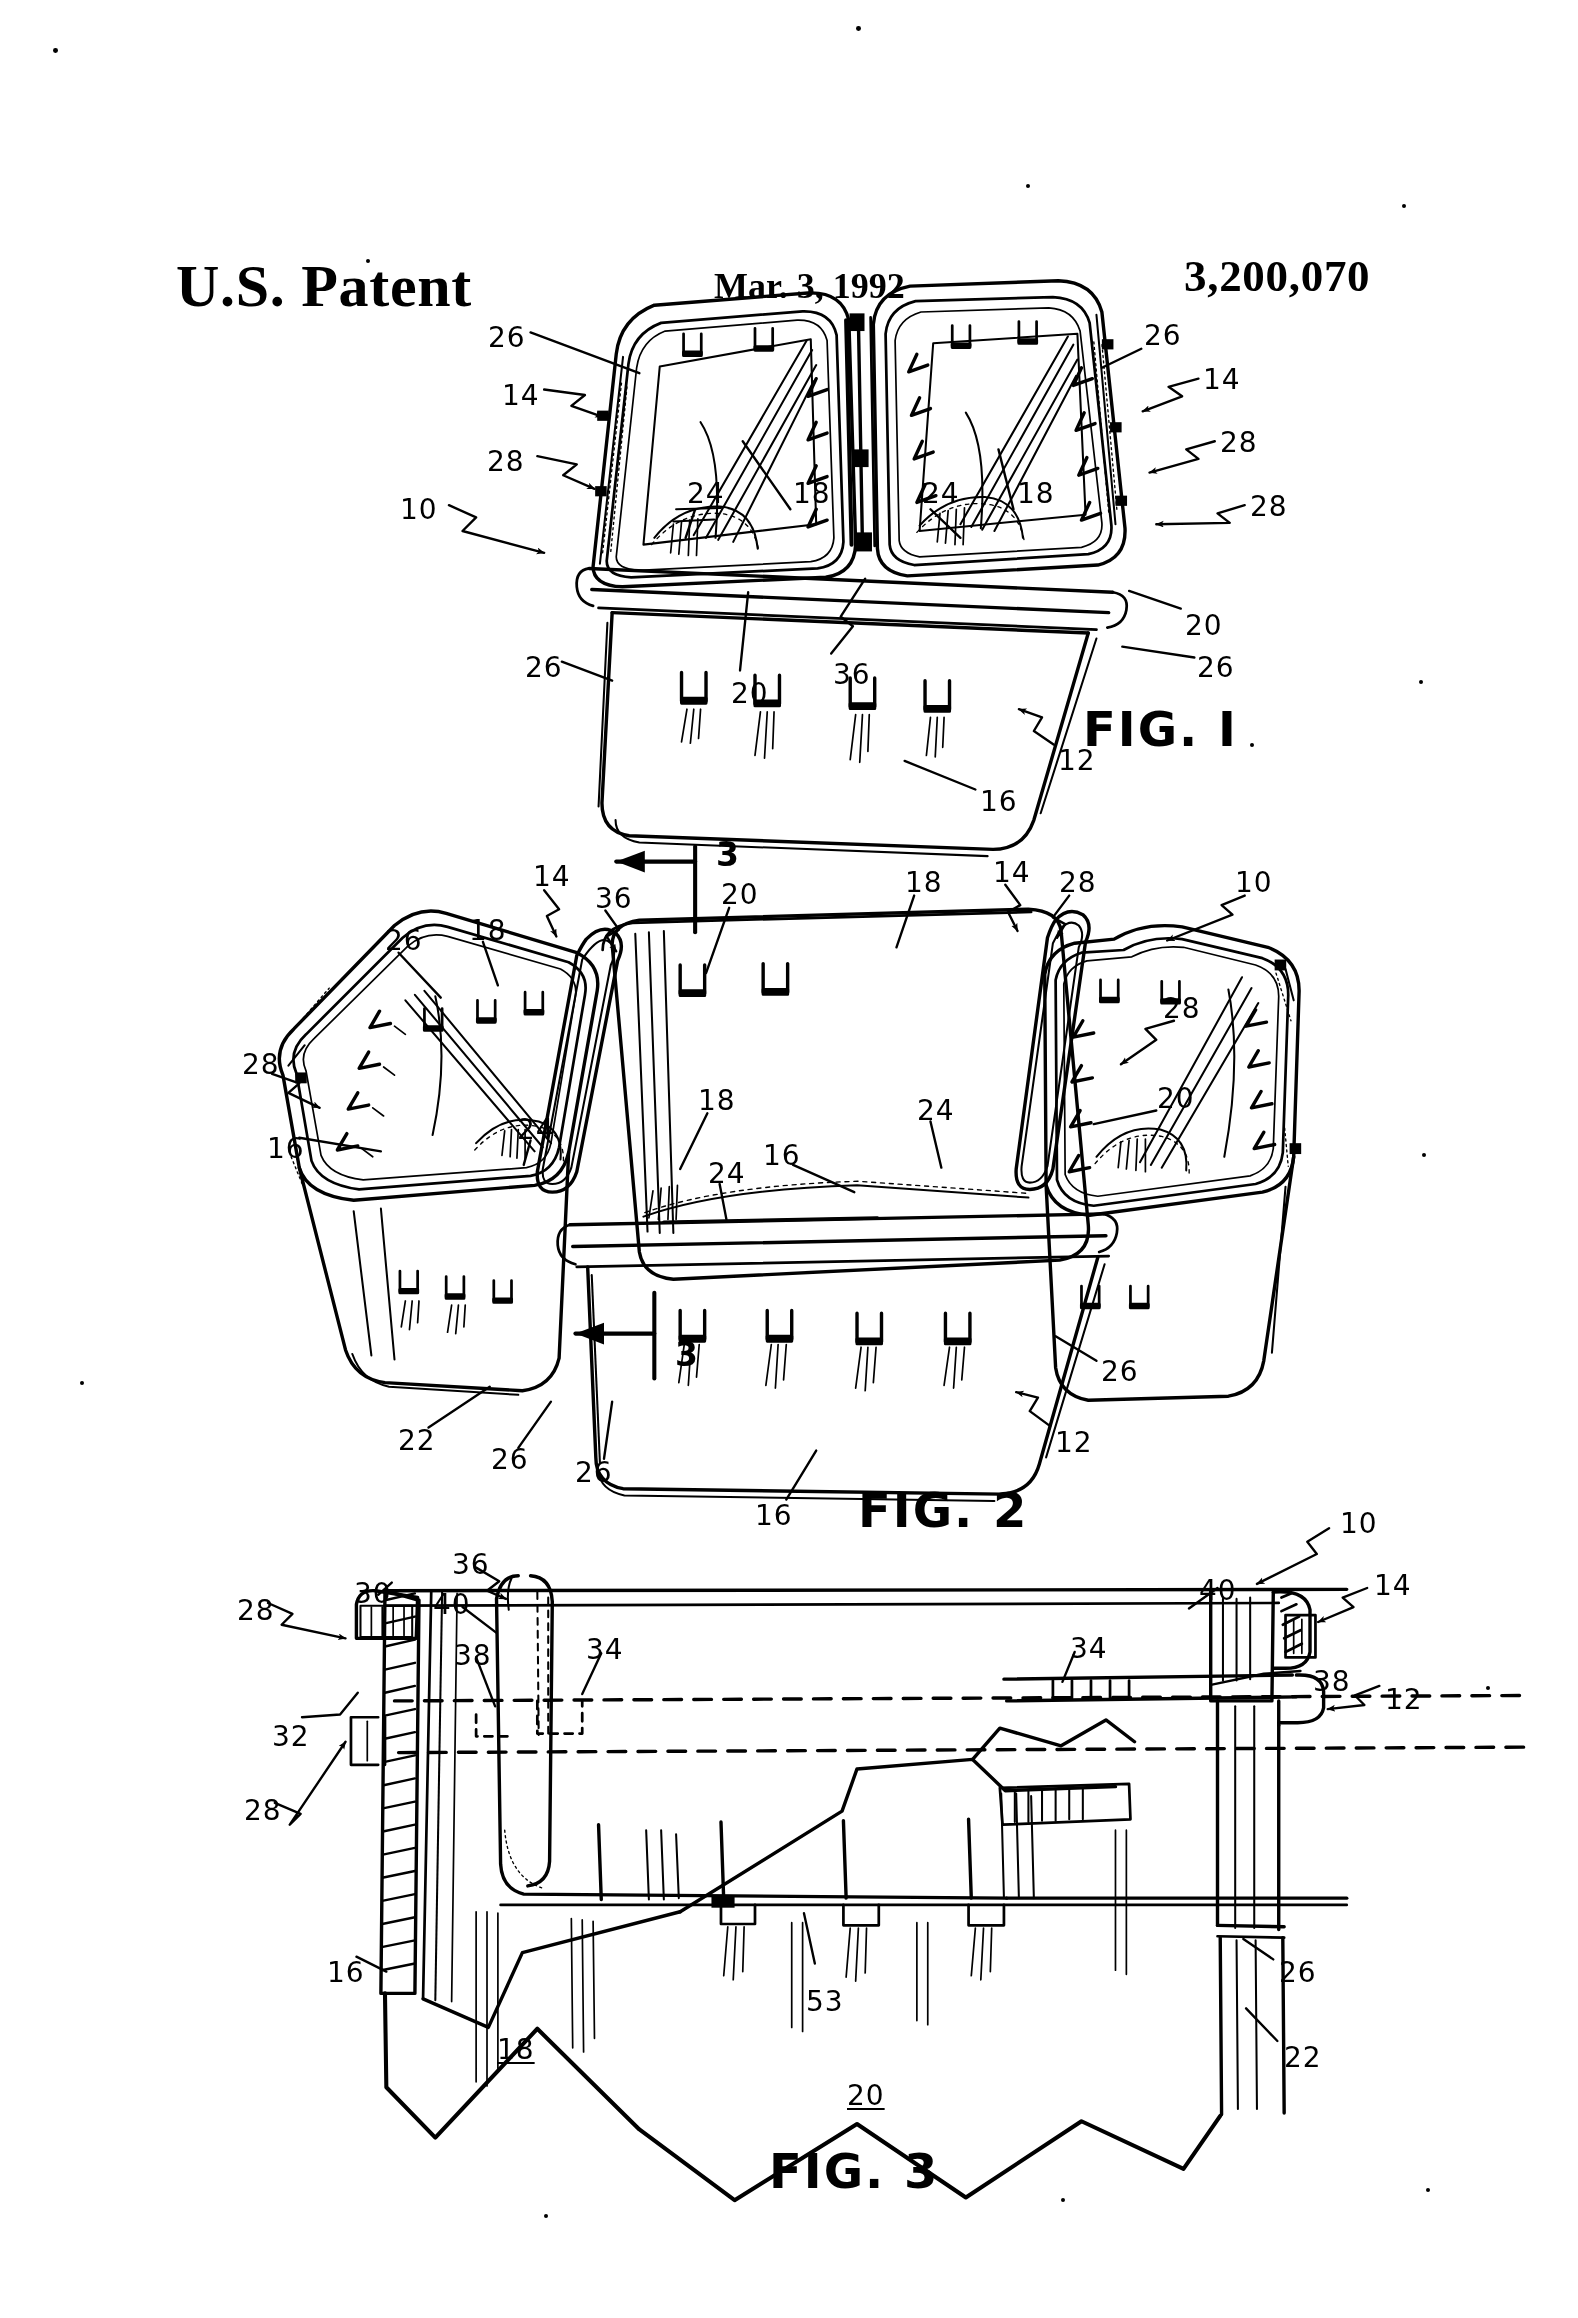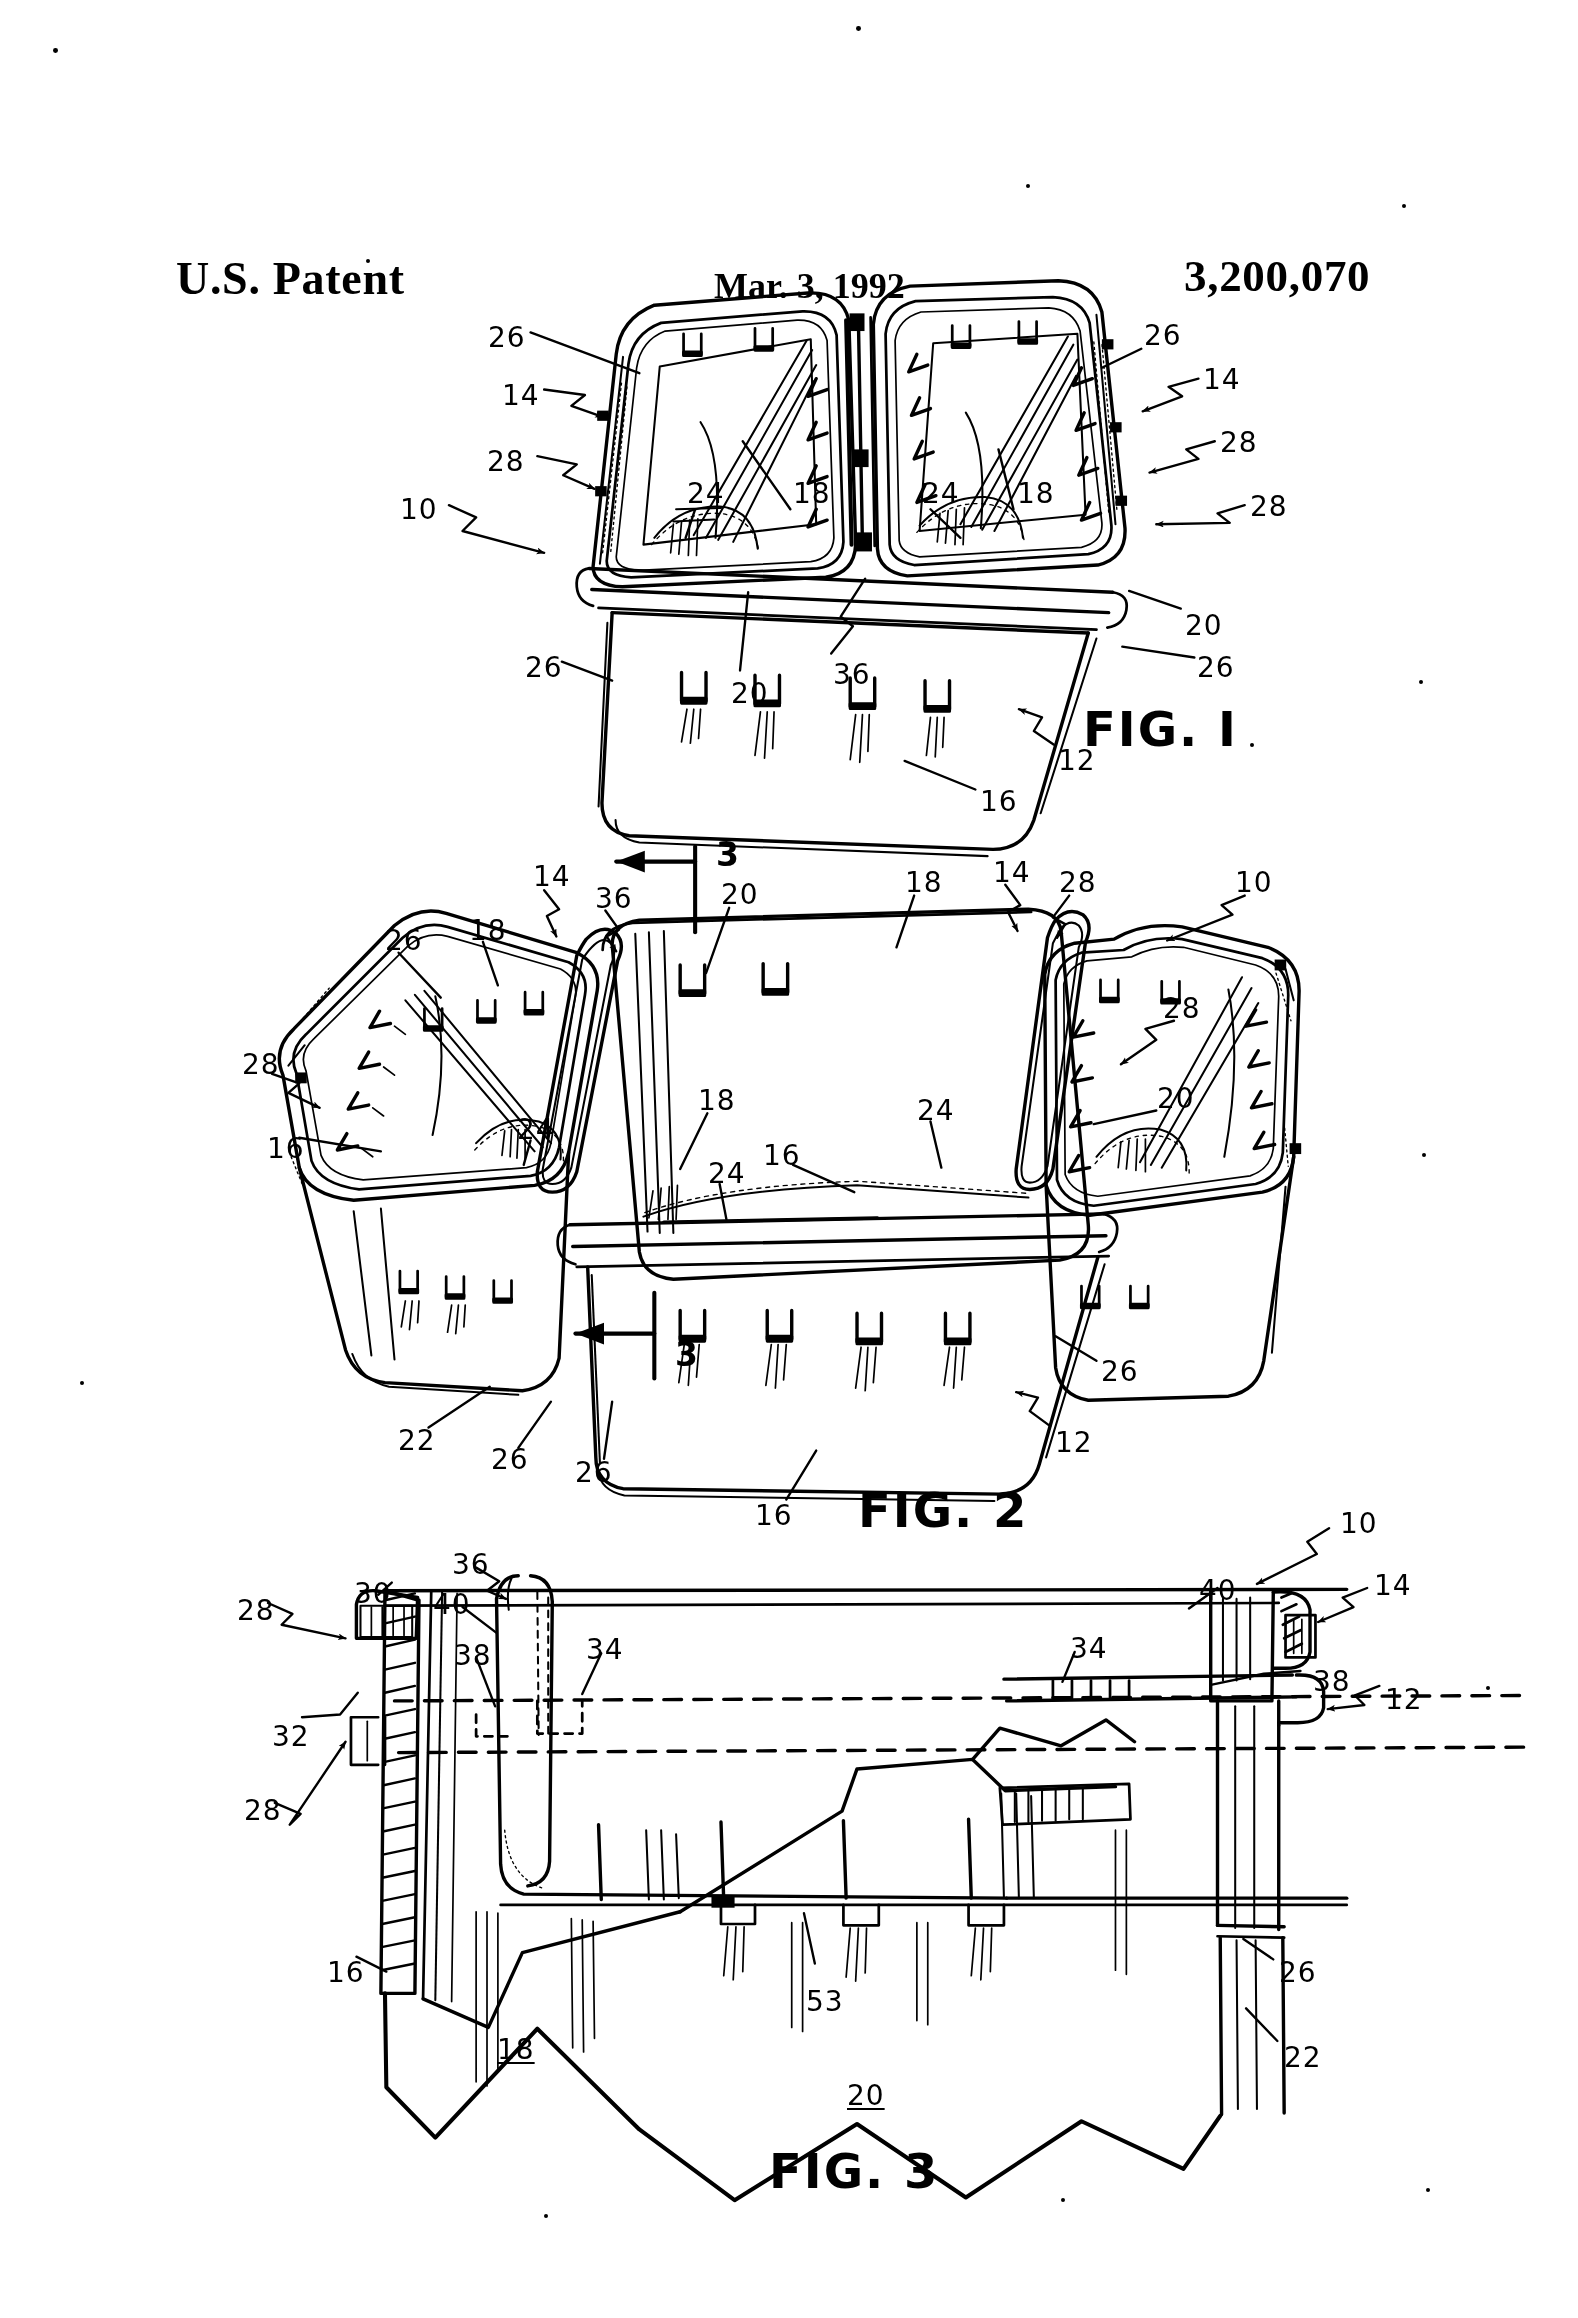--- a/index.html
+++ b/index.html
@@ -11,21 +11,21 @@
     font-family:"Liberation Serif", serif;
     overflow:hidden;
   }
   
   #hdr{
     position:absolute;left:0;top:126px;width:1578px;height:75px;
   }
   .hdr-txt{position:absolute;color:#000;white-space:nowrap;}
   #hdr-patent{
     left:176px;top:126px;
-    font-size:46px;font-weight:bold;letter-spacing:0.7px;
+    font-size:60px;font-weight:bold;letter-spacing:0.7px;
     font-family:"Liberation Serif", serif;
   }
   #hdr-date{
     left:714px;top:139px;
     font-size:36px;font-weight:bold;
     font-family:"Liberation Serif", serif;
   }
   #hdr-num{
     left:1184px;top:124px;
     font-size:45px;font-weight:bold;letter-spacing:0.7px;

